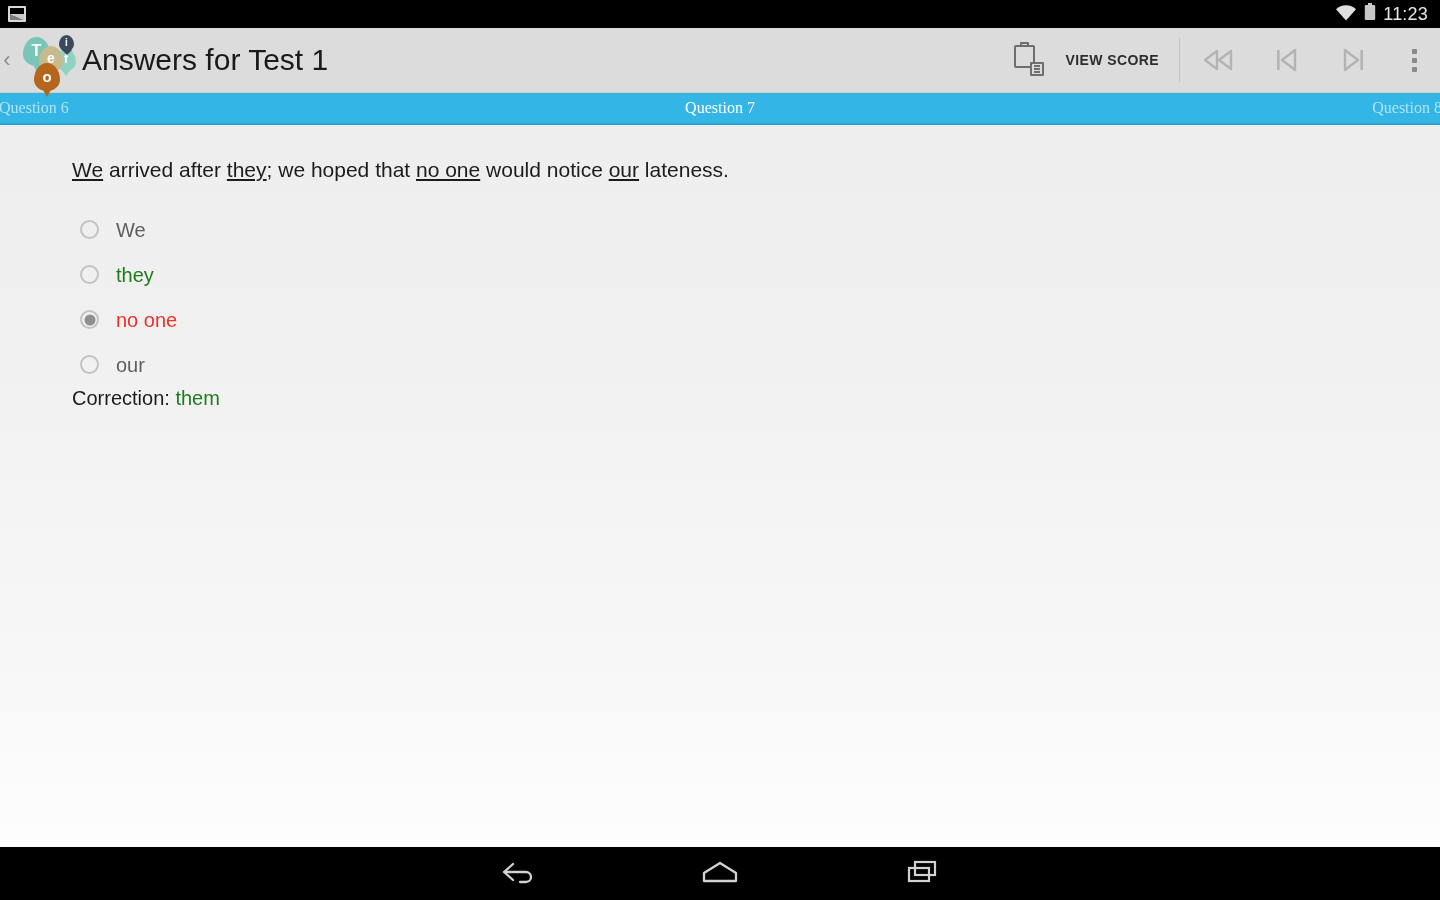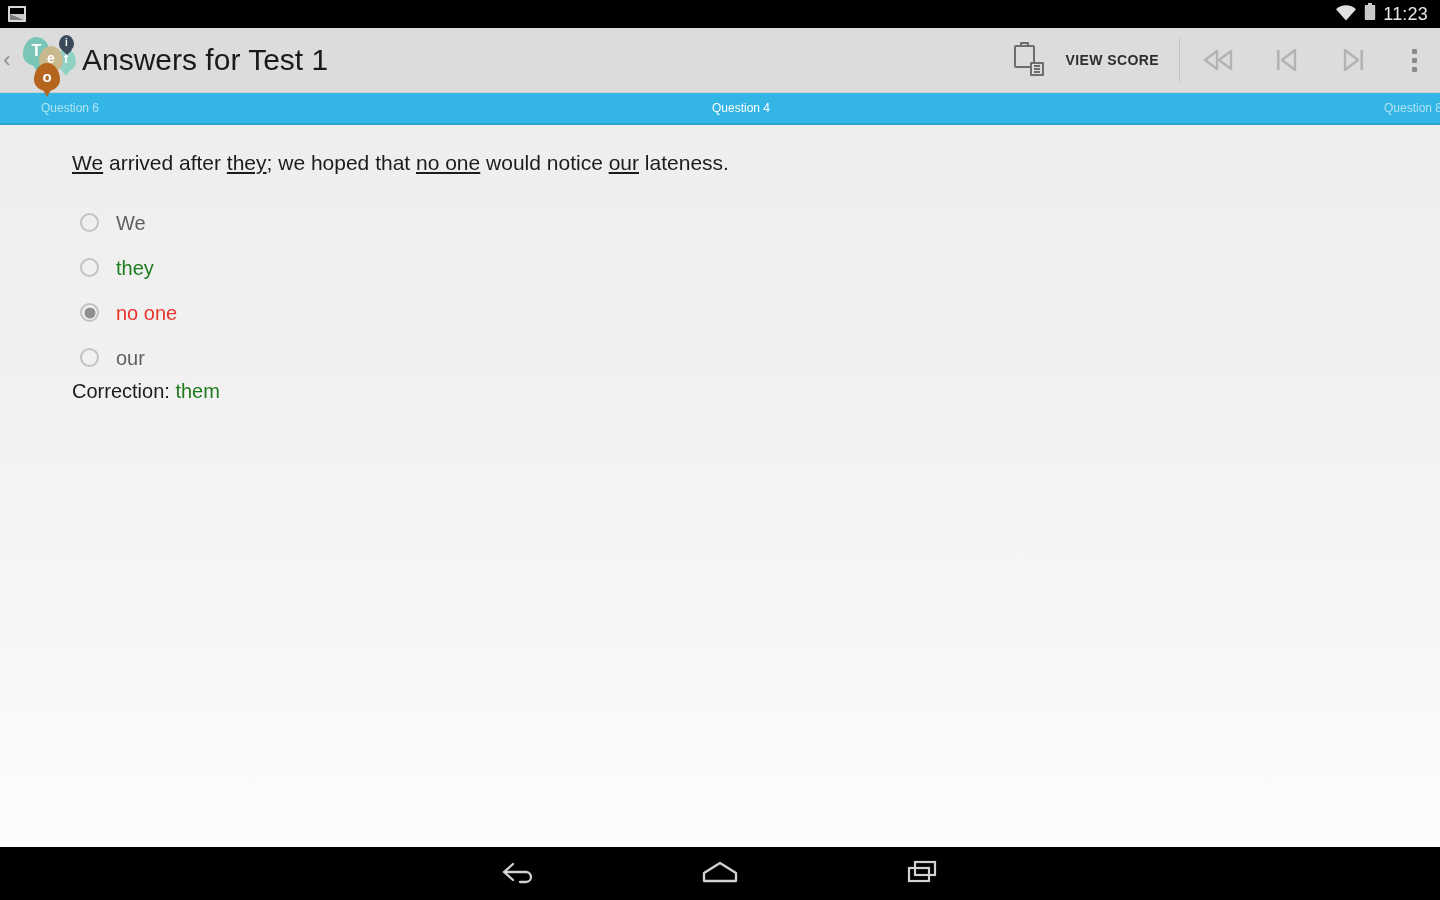--- a/index.html
+++ b/index.html
@@ -115,36 +115,35 @@
     align-items:center; justify-content:center; gap:4px; cursor:pointer; }
   .ic-overflow span { width:5px; height:5px; background:#8a8a8a; border-radius:1px; }
 
   
   .tabstrip {
     position:absolute; top:93px; left:0; width:1440px; height:32px;
     background:#33b5e5; display:flex; align-items:center;
     border-bottom:2px solid #2aa3d0;
   }
   .tab {
-    font-size:12px; white-space:nowrap; cursor:pointer;
-    font-family:Liberation Sans, sans-serif;
-    padding-left:42px;
+    font-size:16px; white-space:nowrap; cursor:pointer;
+    font-family:Liberation Serif, serif;
   }
   .tab-prev { position:absolute; left:-1px; color:rgba(255,255,255,.62); }
   .tab-cur  { position:absolute; left:50%; transform:translateX(-50%); color:#ffffff; }
   .tab-next { position:absolute; right:-2px; color:rgba(255,255,255,.62); }
 
   
   .content {
     position:absolute; top:125px; left:0; width:1440px; height:722px;
     background:linear-gradient(to bottom, #eeeeee 0%, #f1f1f1 35%, #f7f7f7 72%, #fdfdfd 100%);
     padding:20px 0 0 72px;
   }
   .q-text {
-    font-size:21px; color:#1c1c1c; line-height:1.3; margin-top:4px;
+    font-size:21px; color:#1c1c1c; line-height:1.3; margin-top:11px;
   }
   .q-text u { text-decoration:underline; text-underline-offset:2px; }
 
   .options { margin-top:24px; }
   .opt {
     display:flex; align-items:center; height:45px; cursor:pointer;
     padding-left:8px;
   }
   .radio {
     width:19px; height:19px; border-radius:50%;
@@ -275,21 +274,21 @@
       <div class="ic-overflow">
         <span></span>
           <span></span>
           <span></span>
       </div>
     </div>
   </div>
 
   <div class="tabstrip">
     <div class="tab tab-prev">Question 6</div>
-    <div class="tab tab-cur">Question 4</div>
+    <div class="tab tab-cur">Question 7</div>
     <div class="tab tab-next">Question 8</div>
   </div>
 
   <div class="content">
 
     <div class="q-text">
       <u>We</u><span> arrived after </span><u>they</u><span>; we hoped that </span><u>no one</u><span> would notice </span><u>our</u><span> lateness.</span>
     </div>
 
     <div class="options">

